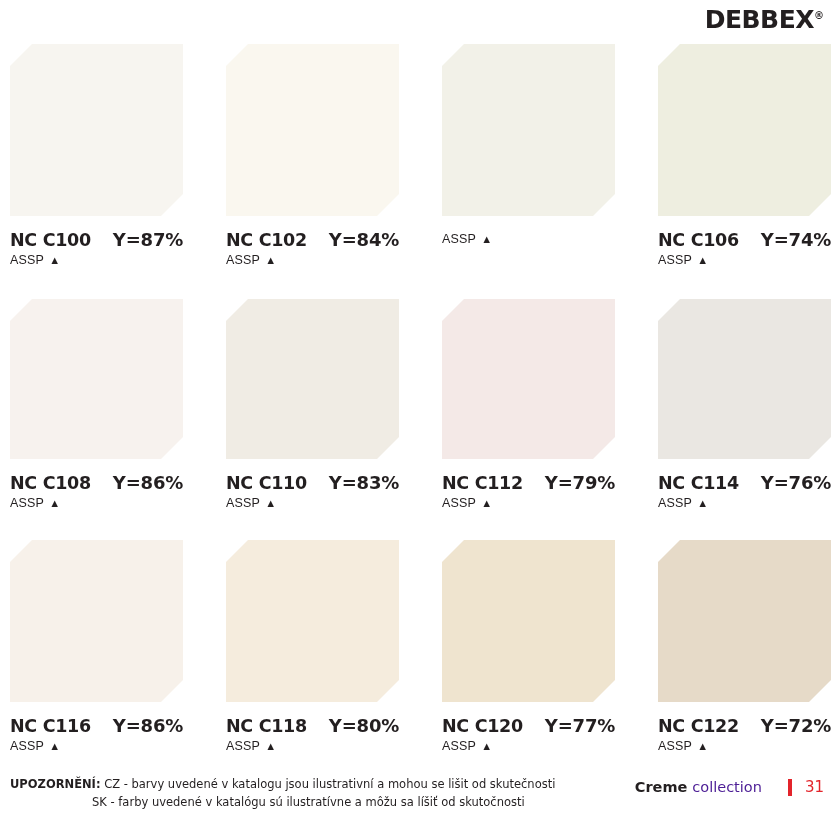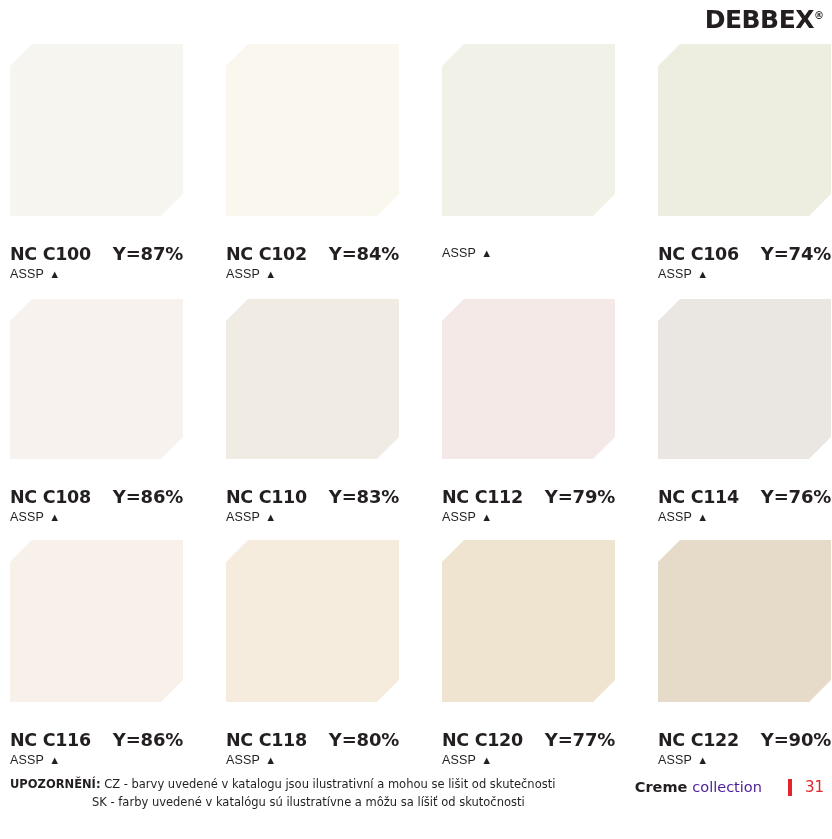--- a/index.html
+++ b/index.html
@@ -75,21 +75,21 @@
     -webkit-clip-path: polygon(22px 0, 100% 0, 100% calc(100% - 22px), calc(100% - 22px) 100%, 0 100%, 0 22px);
     clip-path: polygon(22px 0, 100% 0, 100% calc(100% - 22px), calc(100% - 22px) 100%, 0 100%, 0 22px);
   }
   .row-1 .chip { height: 172px; }
   .row-2 .chip { height: 160px; }
   .row-3 .chip { height: 162px; }
 
   .labels {
     position: relative;
     width: 200px;
-    padding-top: 27px;
+    padding-top: 13px;
   }
   .label-top {
     display: flex;
     align-items: baseline;
     white-space: nowrap;
   }
   .code {
     font-family: "DejaVu Sans", sans-serif;
     font-size: 17.5px;
     font-weight: bold;
@@ -305,21 +305,21 @@
             <span class="yval">Y=77%</span>
           </div>
           <div class="label-bot"><span>ASSP</span><span class="tri">▲</span></div>
         </div>
       </div>
       <div class="cell cell-3">
         <div class="chip" style="background:#e6dac8"></div>
         <div class="labels">
           <div class="label-top">
             <span class="code">NC C122</span>
-            <span class="yval">Y=90%</span>
+            <span class="yval">Y=72%</span>
           </div>
           <div class="label-bot"><span>ASSP</span><span class="tri">▲</span></div>
         </div>
       </div>
     </div>
 
   </div>
 
   <div class="footer">
     <div class="disclaimer">

